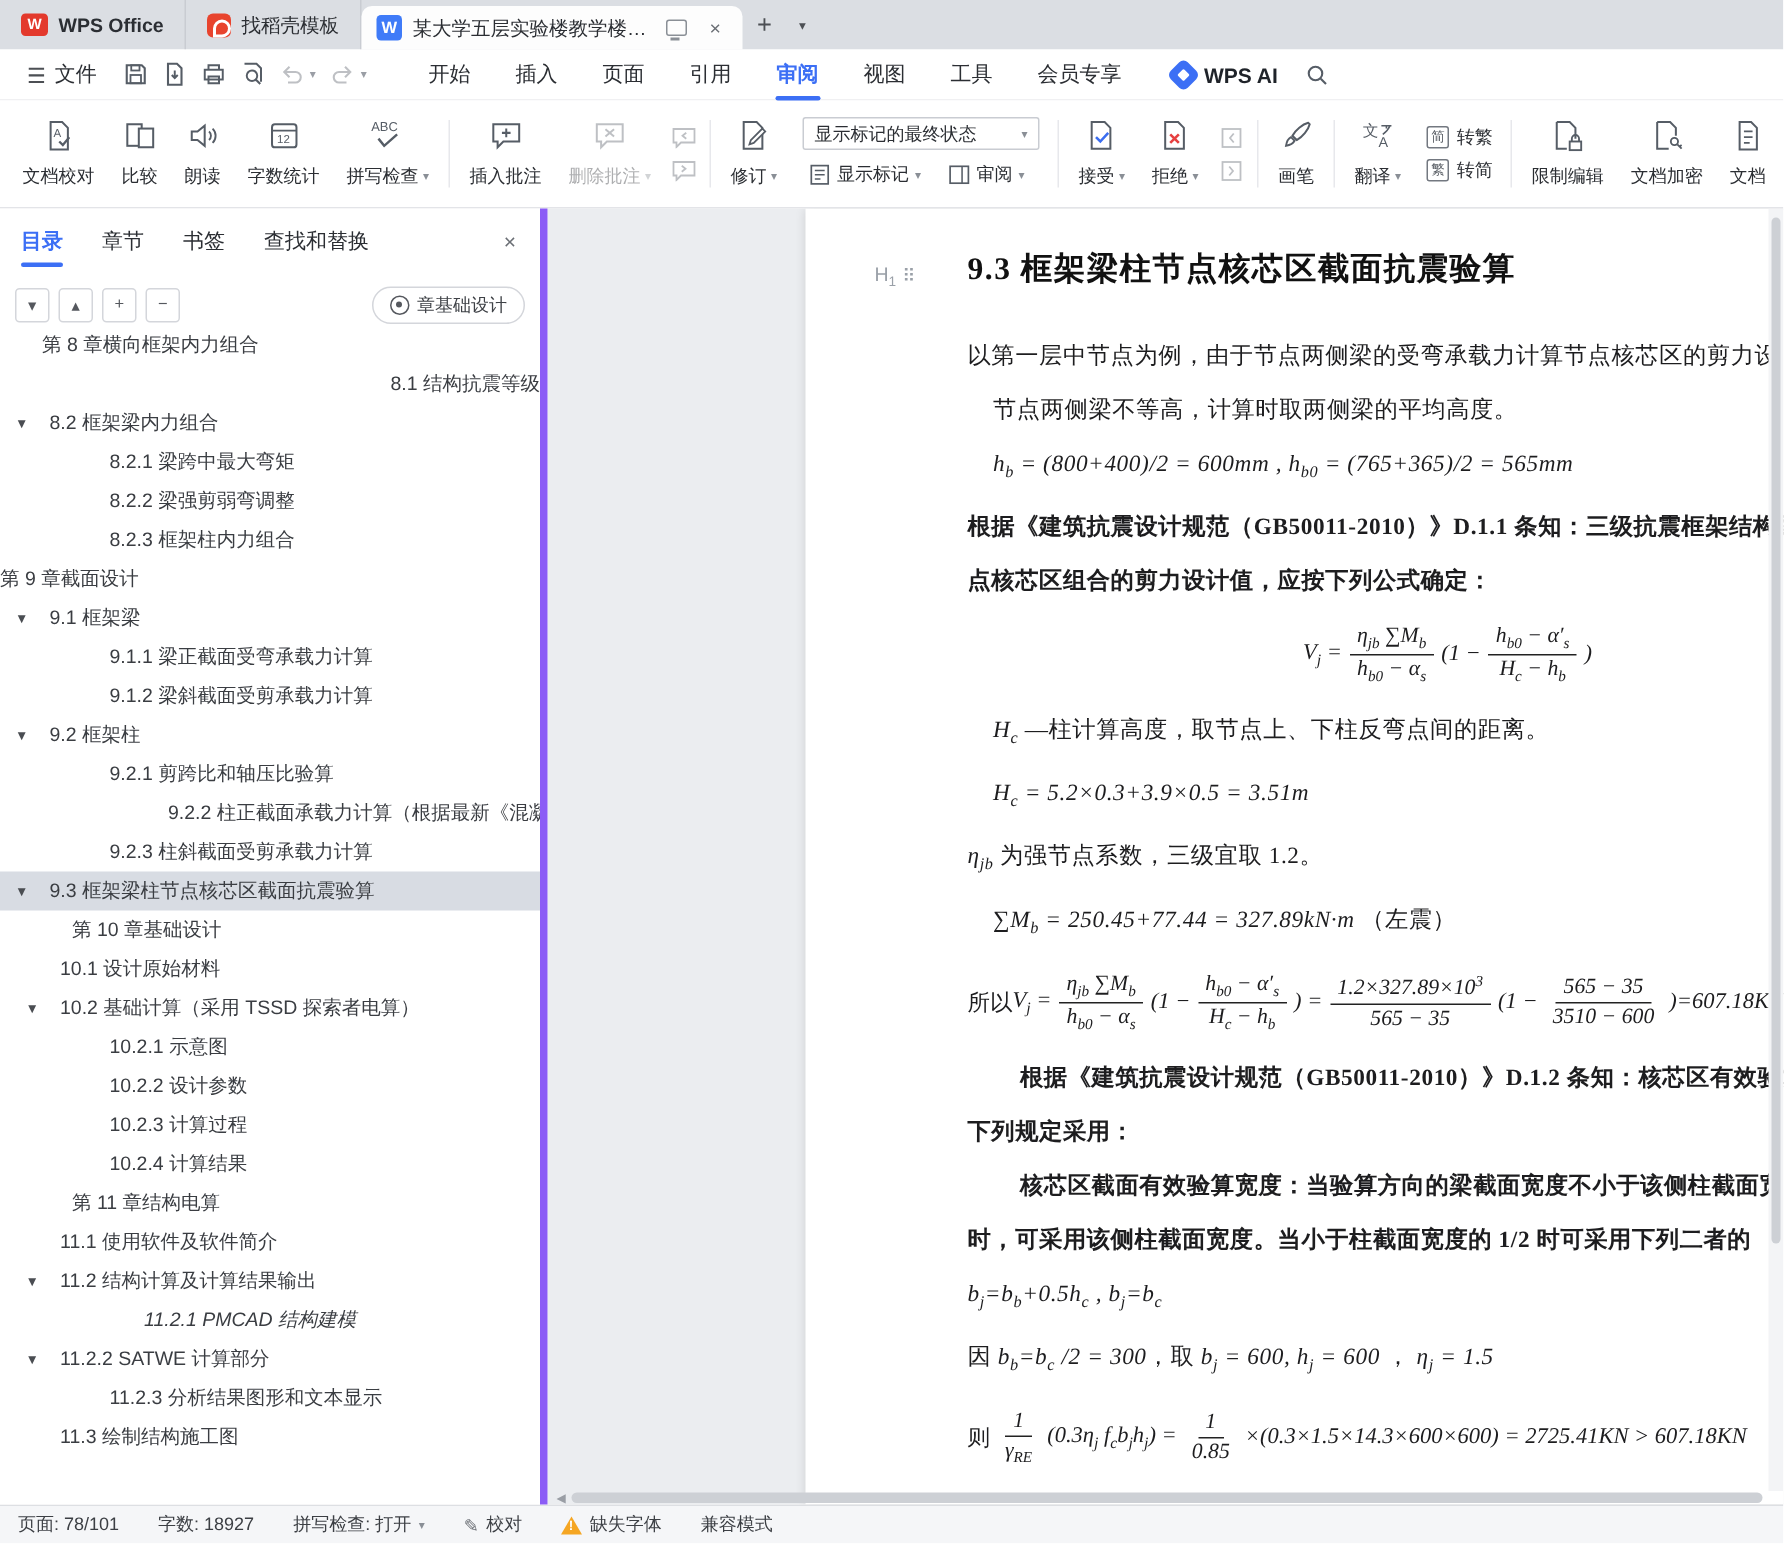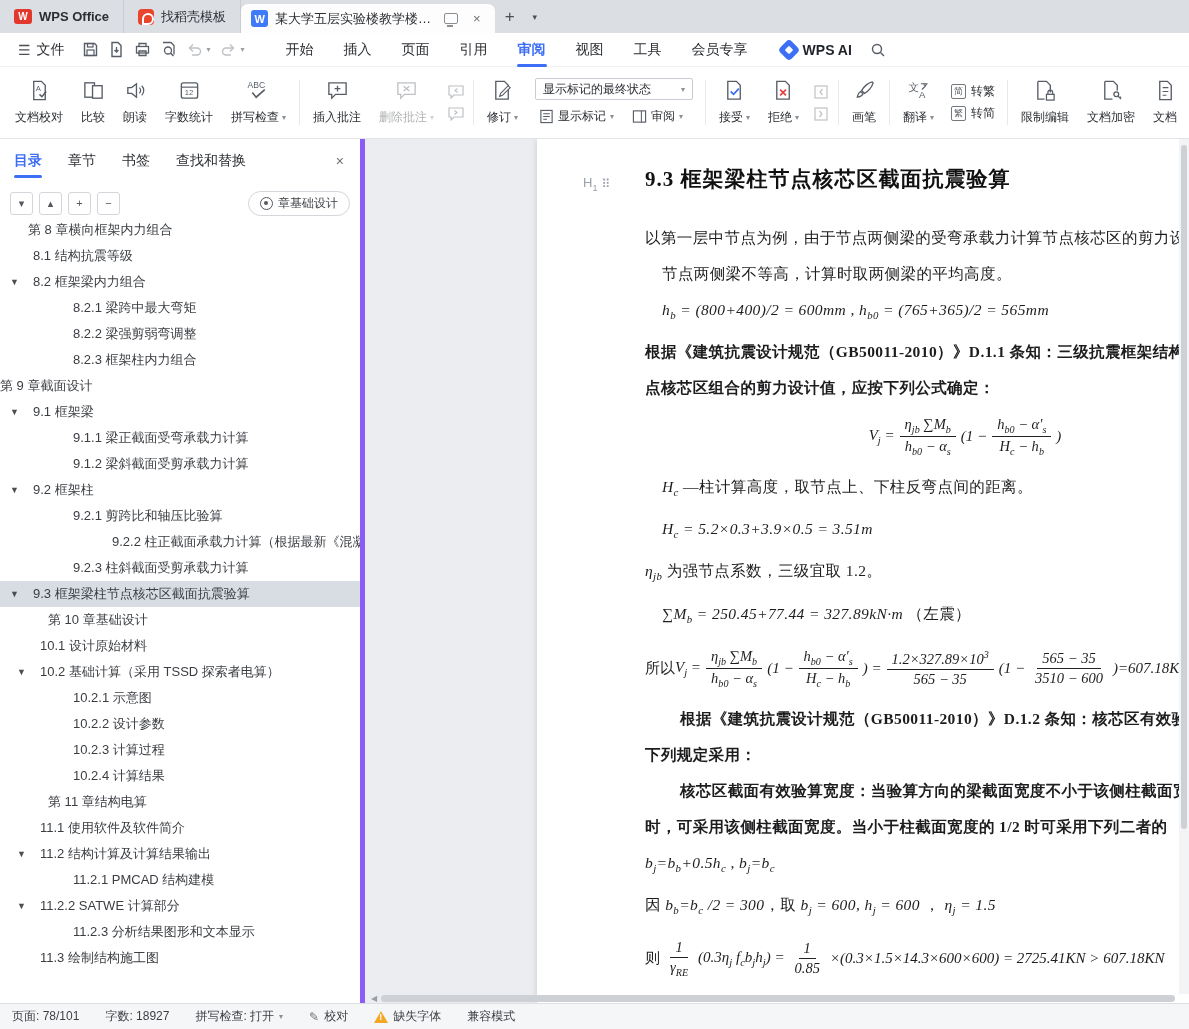--- a/index.html
+++ b/index.html
@@ -476,21 +476,21 @@
         <span class="sqbtn">−</span>
         <span class="smartbtn">
           <span class="smart-ic"></span>
           <span>章基础设计</span>
         </span>
       </div>
       <div class="toc-list">
           <div class="toc-row" style="padding-left: 28px;">
             <span>第 8 章横向框架内力组合</span>
           </div>
-          <div class="toc-row" style="padding-left: 33px;">
+          <div class="toc-row" style="padding-left: 33px; justify-content: flex-end;">
             <span>8.1 结构抗震等级</span>
           </div>
           <div class="toc-row" style="padding-left: 33px;">
             <span class="toc-arrow" style="left: 10px;">▼</span>
             <span>8.2 框架梁内力组合</span>
           </div>
           <div class="toc-row" style="padding-left: 73px;">
             <span>8.2.1 梁跨中最大弯矩</span>
           </div>
           <div class="toc-row" style="padding-left: 73px;">
@@ -554,21 +554,21 @@
           <div class="toc-row" style="padding-left: 48px;">
             <span>第 11 章结构电算</span>
           </div>
           <div class="toc-row" style="padding-left: 40px;">
             <span>11.1 使用软件及软件简介</span>
           </div>
           <div class="toc-row" style="padding-left: 40px;">
             <span class="toc-arrow" style="left: 17px;">▼</span>
             <span>11.2 结构计算及计算结果输出</span>
           </div>
-          <div class="toc-row" style="padding-left: 73px;">
+          <div class="toc-row" style="padding-left: 96px; font-style: italic;">
             <span>11.2.1 PMCAD 结构建模</span>
           </div>
           <div class="toc-row" style="padding-left: 40px;">
             <span class="toc-arrow" style="left: 17px;">▼</span>
             <span>11.2.2 SATWE 计算部分</span>
           </div>
           <div class="toc-row" style="padding-left: 73px;">
             <span>11.2.3 分析结果图形和文本显示</span>
           </div>
           <div class="toc-row" style="padding-left: 40px;">

